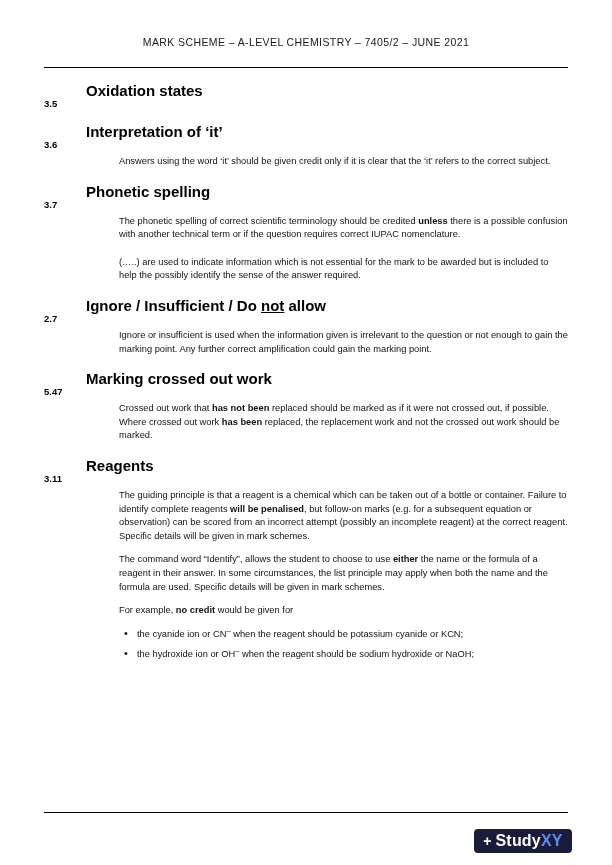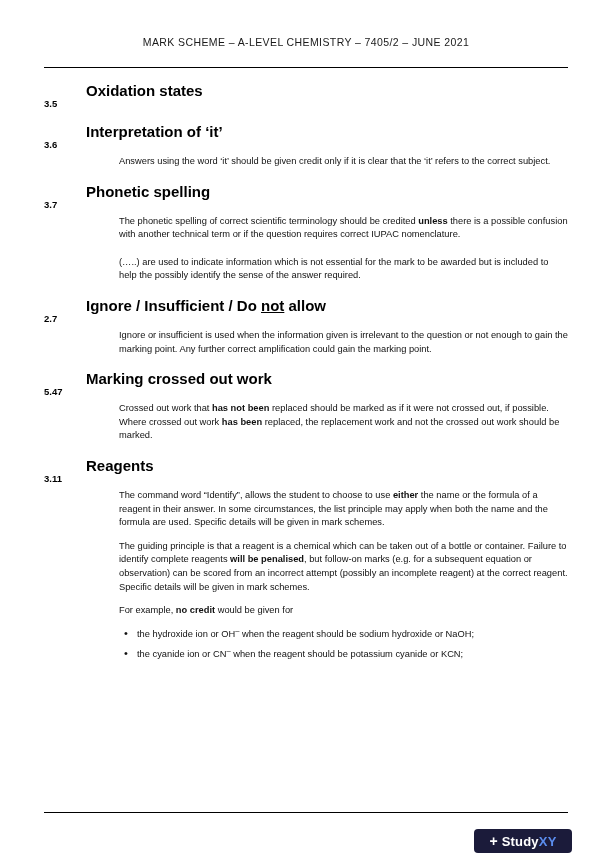--- a/index.html
+++ b/index.html
@@ -124,21 +124,21 @@
     gap: 4px;
   }
   .watermark .plus {
     color: #ffffff;
     font-size: 14px;
     font-weight: bold;
     line-height: 1;
   }
   .watermark .wm-text {
     color: #ffffff;
-    font-size: 13px;
+    font-size: 16px;
     font-weight: bold;
     letter-spacing: 0.2px;
   }
   .watermark .wm-text .xy {
     color: #5b8dee;
   }
 </style>
 </head>
 <body>
 
@@ -202,26 +202,26 @@
         <p>Crossed out work that <b>has not been</b> replaced should be marked as if it were not crossed out, if possible.  Where crossed out work <b>has been</b> replaced, the replacement work and not the crossed out work should be marked.</p>
       </div>
     </div>
 
     <div class="section">
       <div class="sec-head">
         <div class="sec-num">3.11</div>
         <div class="sec-title">Reagents</div>
       </div>
       <div class="body-block">
+        <p>The guiding principle is that a reagent is a chemical which can be taken out of a bottle or container.  Failure to identify complete reagents <b>will be penalised</b>, but follow-on marks (e.g. for a subsequent equation or observation) can be scored from an incorrect attempt (possibly an incomplete reagent) at the correct reagent.  Specific details will be given in mark schemes.</p>
         <p>The command word “Identify”, allows the student to choose to use <b>either</b> the name or the formula of a reagent in their answer.  In some circumstances, the list principle may apply when both the name and the formula are used.  Specific details will be given in mark schemes.</p>
-        <p>The guiding principle is that a reagent is a chemical which can be taken out of a bottle or container.  Failure to identify complete reagents <b>will be penalised</b>, but follow-on marks (e.g. for a subsequent equation or observation) can be scored from an incorrect attempt (possibly an incomplete reagent) at the correct reagent.  Specific details will be given in mark schemes.</p>
         <p>For example, <b>no credit</b> would be given for</p>
         <ul class="bullets">
+          <li>the cyanide ion or CN<sup class="chg">–</sup> when the reagent should be potassium cyanide or KCN;</li>
           <li>the hydroxide ion or OH<sup class="chg">–</sup> when the reagent should be sodium hydroxide or NaOH;</li>
-          <li>the cyanide ion or CN<sup class="chg">–</sup> when the reagent should be potassium cyanide or KCN;</li>
         </ul>
       </div>
     </div>
 
   </div>
 
   <div class="rule rule-bottom"></div>
 
   <div class="watermark">
     <span class="plus">+</span>

